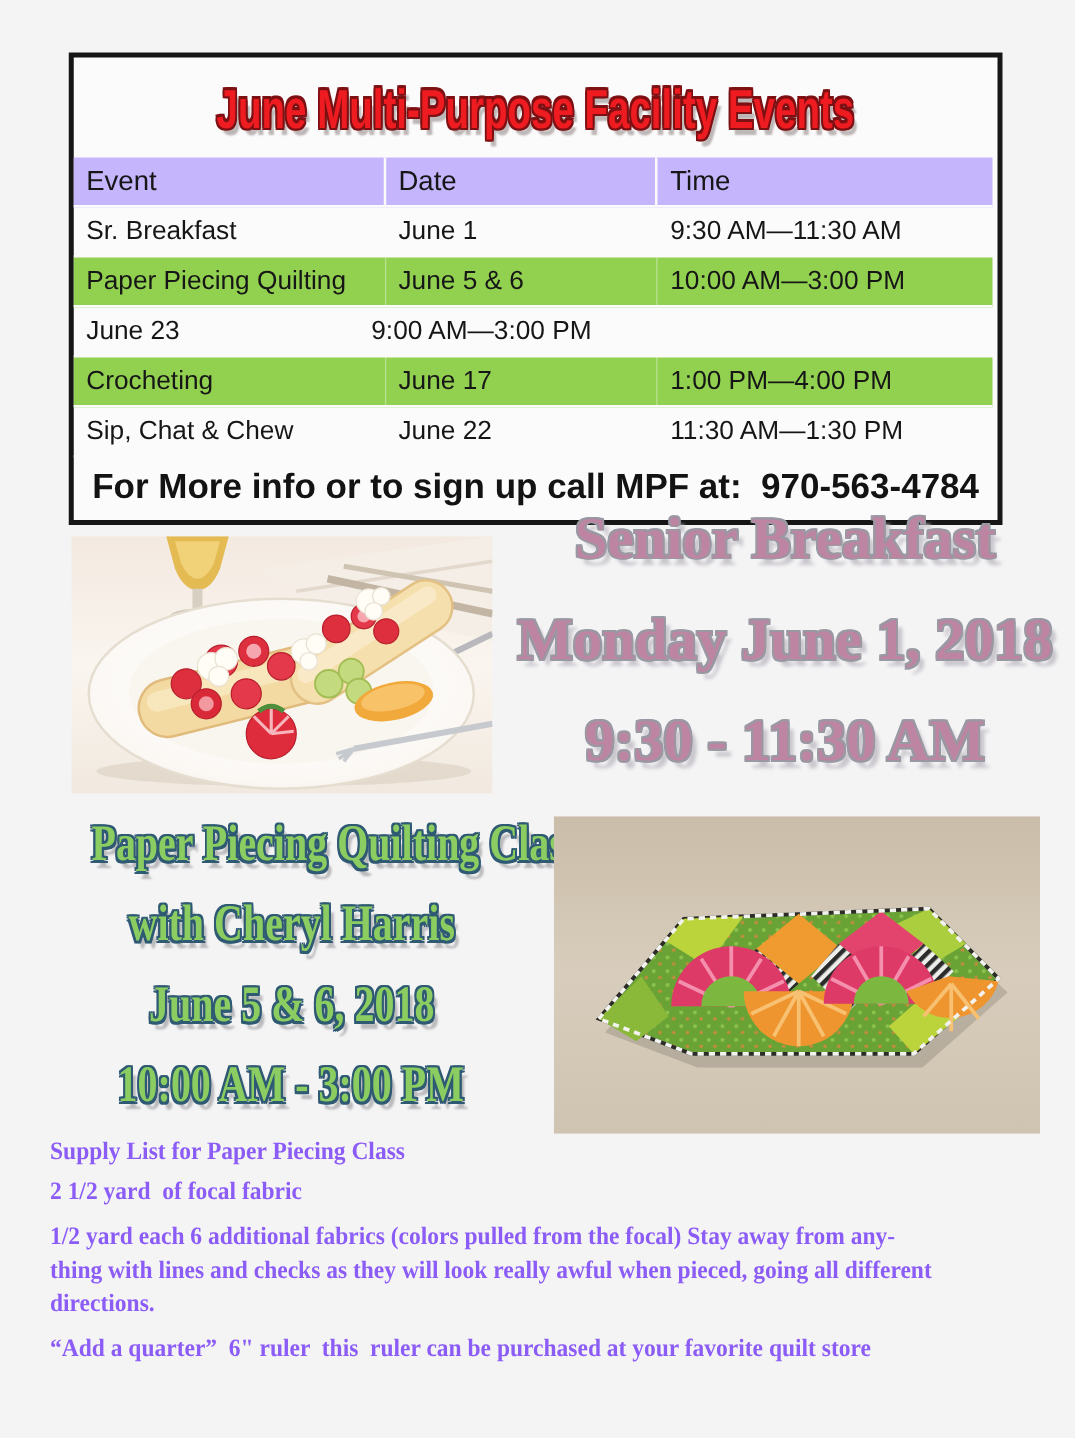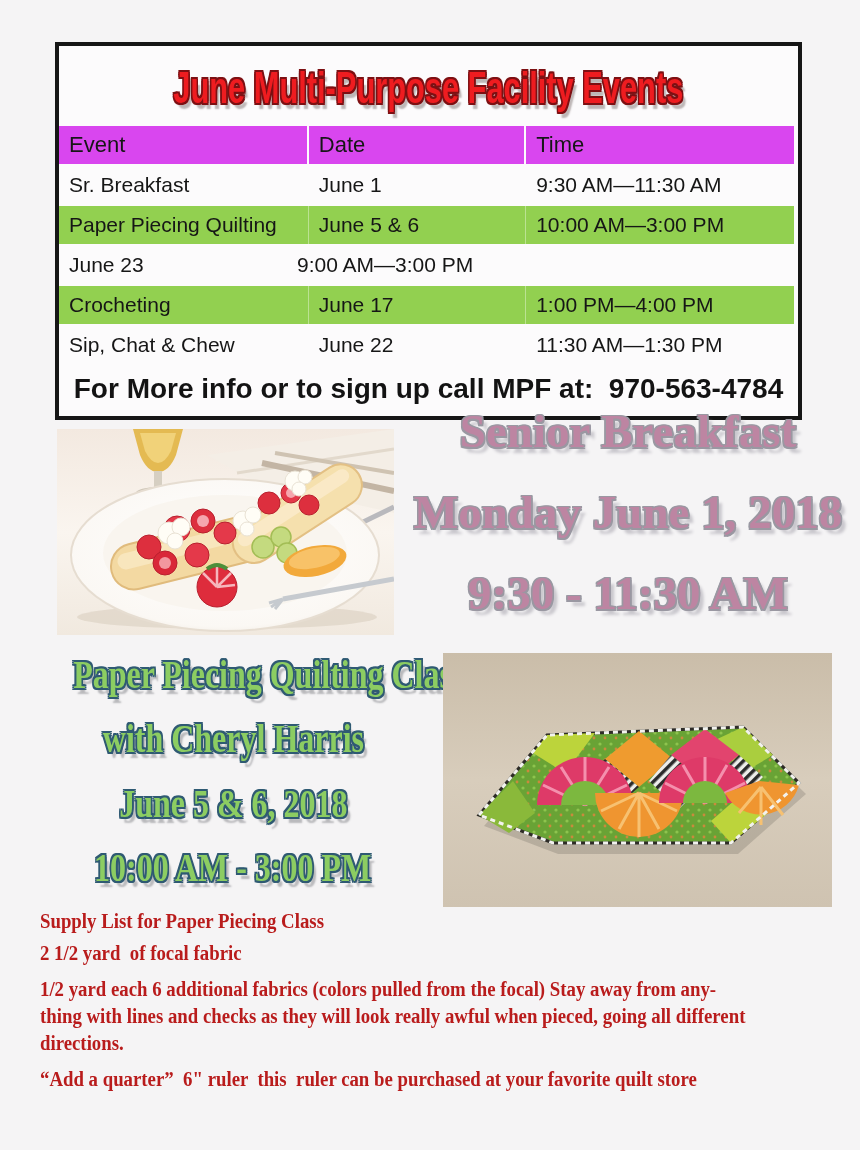--- a/index.html
+++ b/index.html
@@ -32,21 +32,21 @@
       -2px -2px 0 #7d1013, 2px -2px 0 #7d1013, -2px 2px 0 #7d1013, 2px 2px 0 #7d1013,
       -2px 0 0 #7d1013, 2px 0 0 #7d1013, 0 -2px 0 #7d1013, 0 2px 0 #7d1013,
       5px 6px 2px #bdb6b6;
   }
   .etable{width:735px; margin:2px 0 0 0; font-size:21px; color:#161616;}
   .trow{display:flex; height:38px; border-bottom:2px solid #fcfbfc; align-items:center;}
   .trow .c{height:38px; display:flex; align-items:center; padding-left:10px; box-sizing:border-box; white-space:pre;}
   .c.event{width:262px;}
   .c.date{width:228px;}
   .c.time{width:281px;}
-  .thead{background:#d946ef; font-size:22px;}
+  .thead{background:#c4b5fd; font-size:22px;}
   .thead .c{border-right:2px solid #fcfbfc;}
   .thead .c.time{border-right:none;}
   .hl{background:#92d050;}
   .hl .c{border-right:1.5px solid rgba(255,255,255,.38);}
   .hl .c.time{border-right:none;}
   .it{font-style:italic;}
   .box-footer{
     height:46px; display:flex; align-items:center; justify-content:center;
     font-weight:bold; font-size:28px; color:#131313; white-space:pre;
   }
@@ -77,21 +77,21 @@
     color:#8ccd62;
     text-shadow:
       -2px -2px 0 #2f5a73, 2px -2px 0 #2f5a73, -2px 2px 0 #2f5a73, 2px 2px 0 #2f5a73,
       -2px 0 0 #2f5a73, 2px 0 0 #2f5a73, 0 -2px 0 #2f5a73, 0 2px 0 #2f5a73,
       5px 6px 2px #b9b9bc;
   }
 
   
   .supply{left:40px; top:908px; width:800px;
     font-family:"Liberation Serif", serif; font-weight:bold; font-size:20px;
-    color:#b91c1c; line-height:27px;}
+    color:#8b5cf6; line-height:27px;}
   .supply .sline{white-space:pre; transform:scaleX(.94); transform-origin:left; margin-bottom:5px;}
   .supply .para{margin-top:9px; margin-bottom:9px;}
   .supply .para .sline{margin-bottom:0;}
 </style>
 </head>
 <body>
 
 <div class="abs events-box">
   <div class="flyer-title">
     <span class="cond">June Multi-Purpose Facility Events</span>

